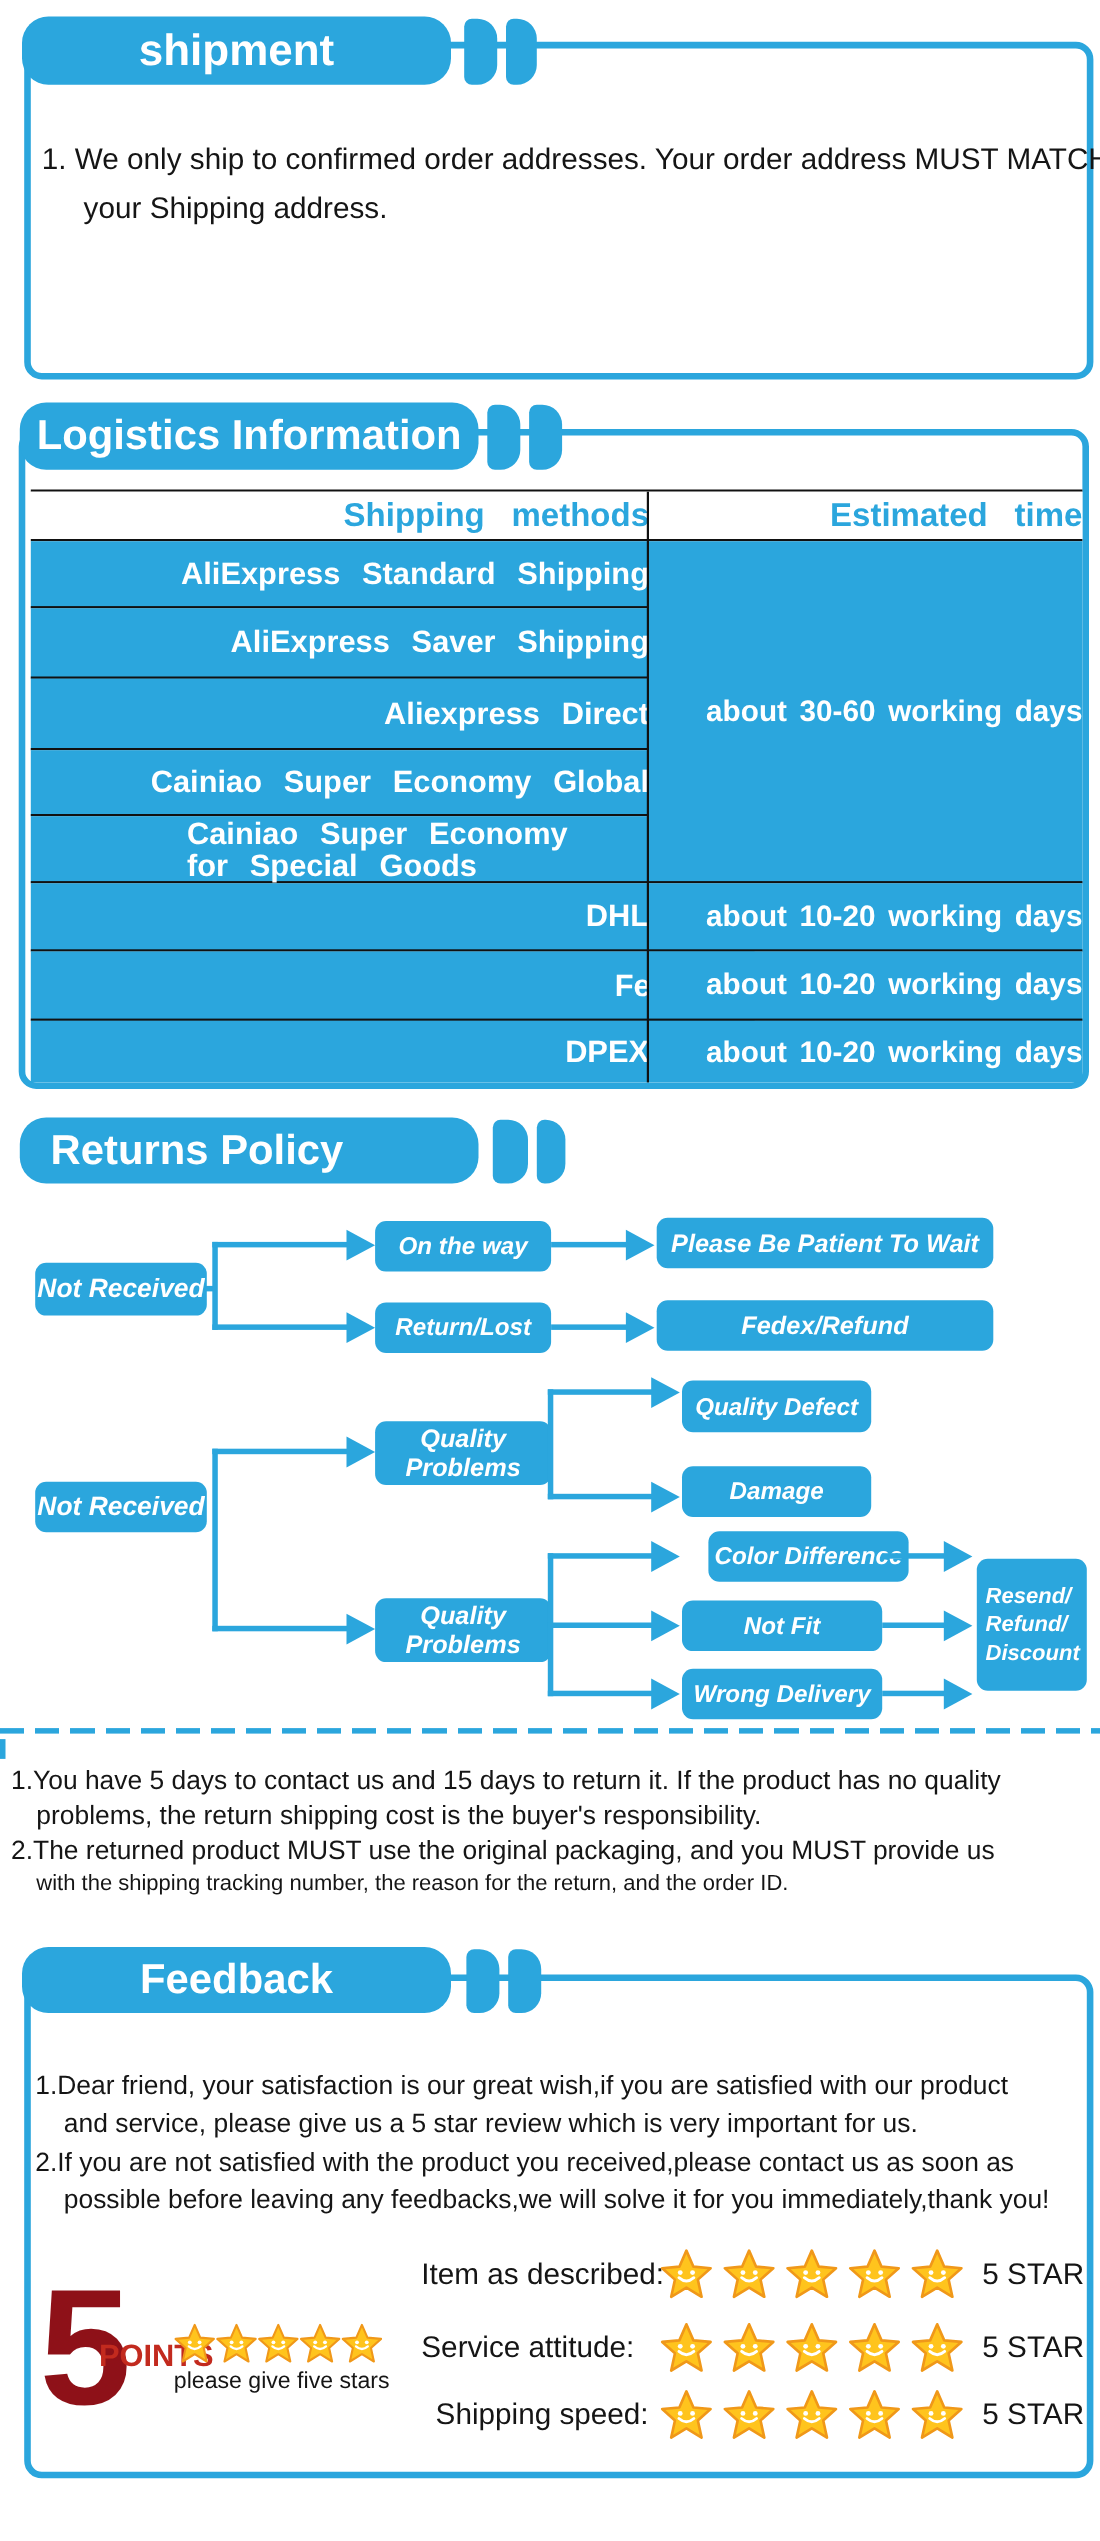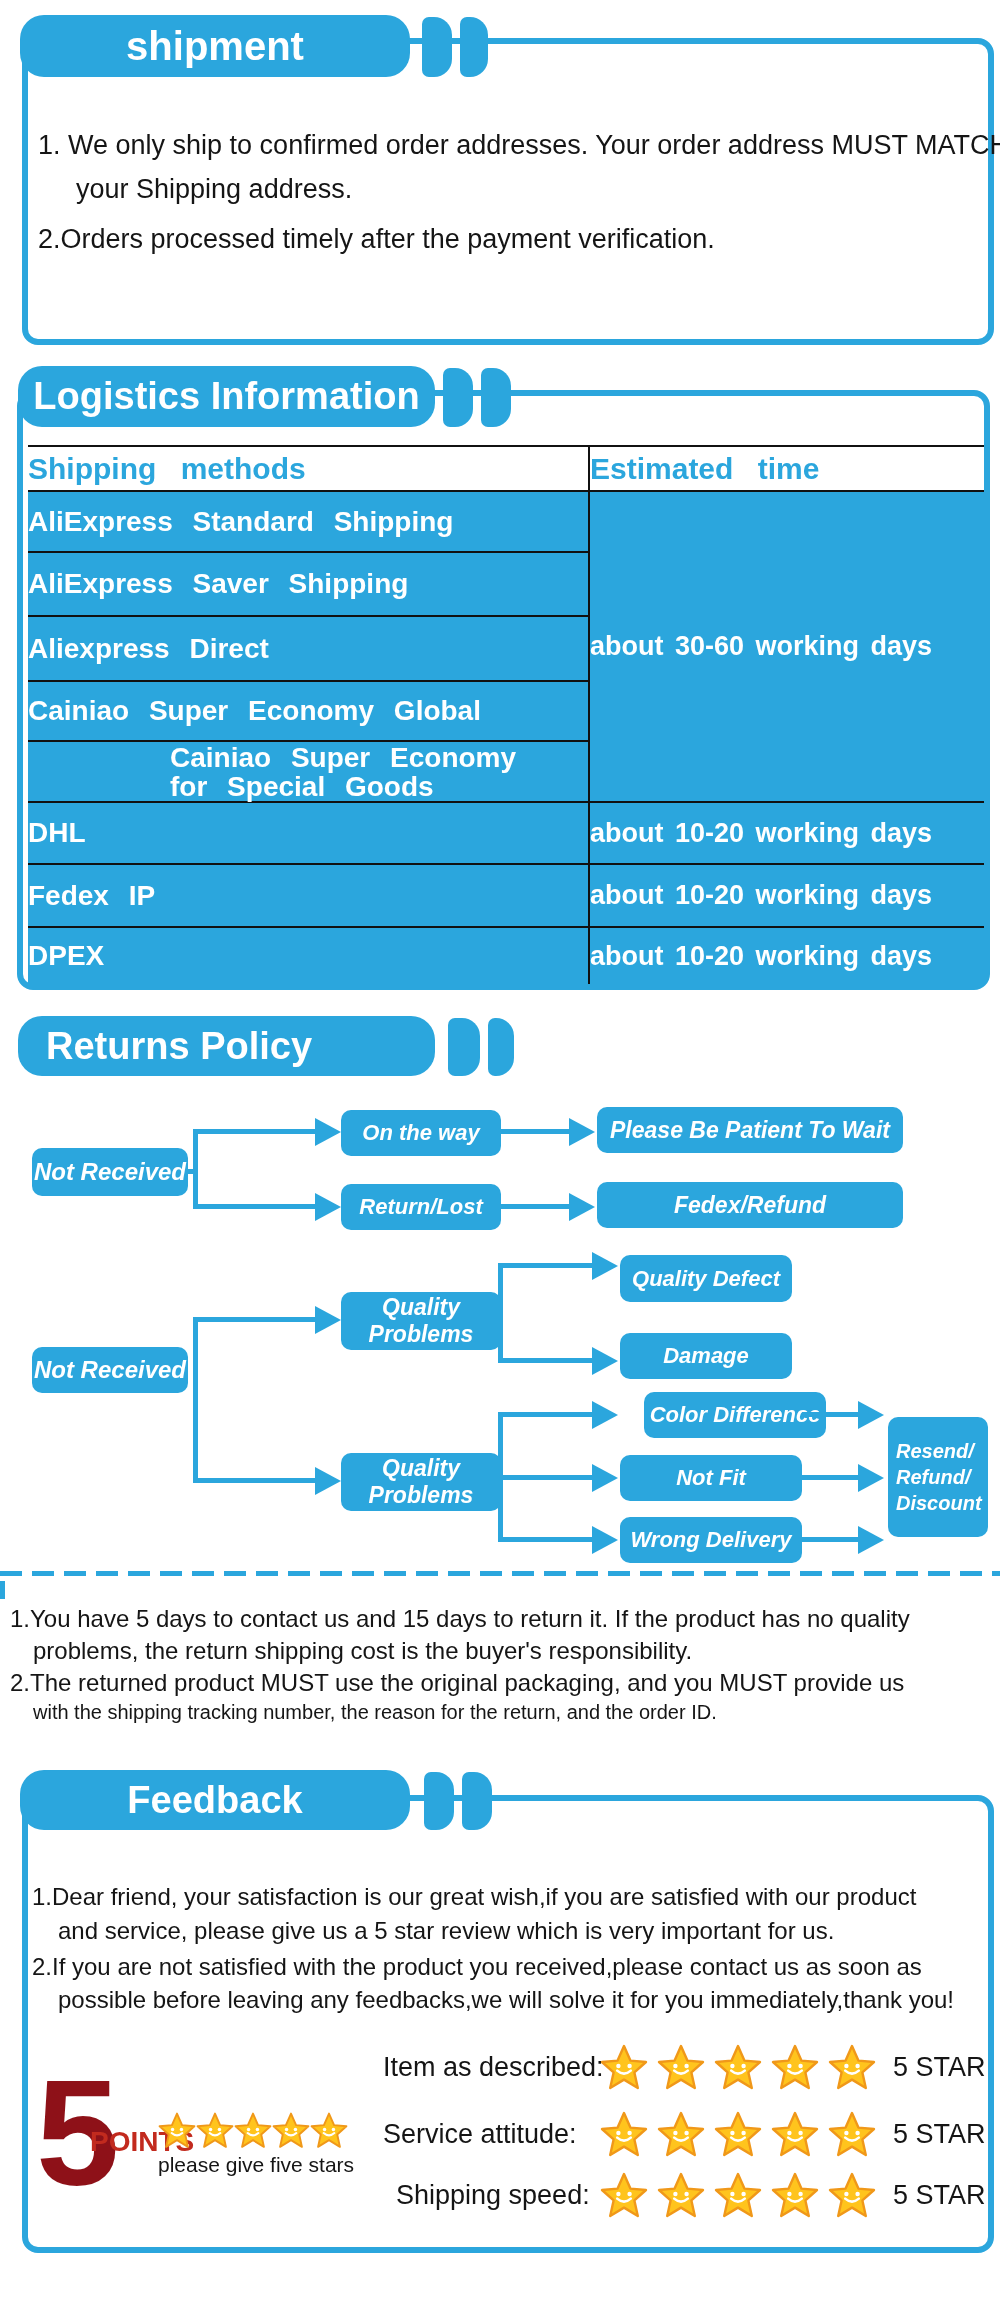--- a/index.html
+++ b/index.html
@@ -18,21 +18,21 @@
   .banner{
     position:absolute;background:var(--blue);border-radius:24px;color:#fff;
     font-weight:bold;display:flex;align-items:center;justify-content:center;
   }
   .banner.left{justify-content:flex-start;}
   .dmark{position:absolute;background:var(--blue);border-radius:7px 18px 18px 7px;}
   .bluebox{position:absolute;border:6px solid var(--blue);border-radius:16px;background:#fff;box-sizing:border-box;}
   
   .tline{position:absolute;white-space:nowrap;color:var(--ink);}
   
-  .tcell{position:absolute;box-sizing:border-box;display:flex;align-items:center;justify-content:flex-start;text-align:center;}
+  .tcell{position:absolute;box-sizing:border-box;display:flex;align-items:center;justify-content:flex-end;text-align:center;}
   .tcell.blue{background:var(--blue);color:#fff;font-weight:bold;font-size:28px;word-spacing:12px;border-bottom:2px solid #111;}
   .tcell.head{background:#fff;color:var(--blue);font-weight:bold;font-size:30px;word-spacing:16px;border-bottom:2px solid #111;}
   .tcell.time{font-size:27px;word-spacing:4px;}
   
   .node{
     position:absolute;background:var(--blue);color:#fff;font-style:italic;font-weight:bold;
     display:flex;align-items:center;justify-content:center;text-align:center;
     border-radius:10px;box-sizing:border-box;
   }
   .hl,.vl{position:absolute;background:var(--blue);}
@@ -63,21 +63,20 @@
 <div id="canvas">
 
   <div class="bluebox" style="left:22px;top:38px;width:972px;height:307px;"></div>
   <div class="banner" style="left:20px;top:15px;width:390px;height:62px;font-size:40px;">
     <span>shipment</span>
   </div>
   <div class="dmark" style="left:422px;top:17px;width:30px;height:60px;"></div>
   <div class="dmark" style="left:460px;top:17px;width:28px;height:60px;"></div>
   <div class="tline" style="left:38px;top:130px;font-size:27px;">1. We only ship to confirmed order addresses. Your order address MUST MATCH</div>
   <div class="tline" style="left:76px;top:174px;font-size:27px;">your Shipping address.</div>
-  <div class="tline" style="left:38px;top:224px;font-size:27px;">2.Orders processed timely after the payment verification.</div>
 
   <div class="bluebox" style="left:17px;top:390px;width:973px;height:600px;"></div>
   <div class="banner" style="left:18px;top:366px;width:417px;height:61px;font-size:38px;">
     <span>Logistics Information</span>
   </div>
   <div class="dmark" style="left:443px;top:368px;width:30px;height:59px;"></div>
   <div class="dmark" style="left:481px;top:368px;width:30px;height:59px;"></div>
 
   <div class="abs" style="left:0;top:0;">
     <div class="abs" style="left:28px;top:445px;width:956px;height:2px;background:#111;"></div>

